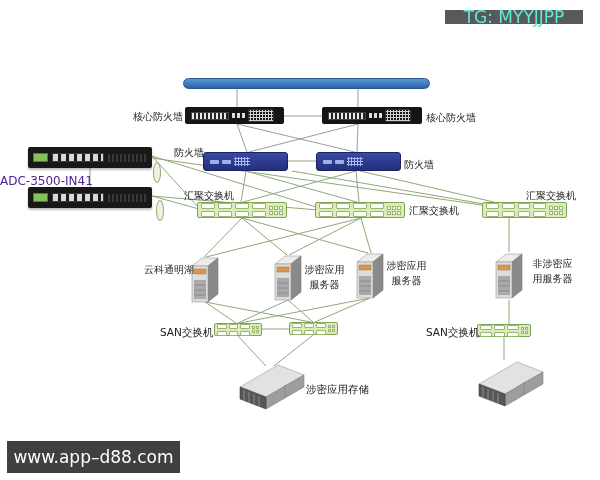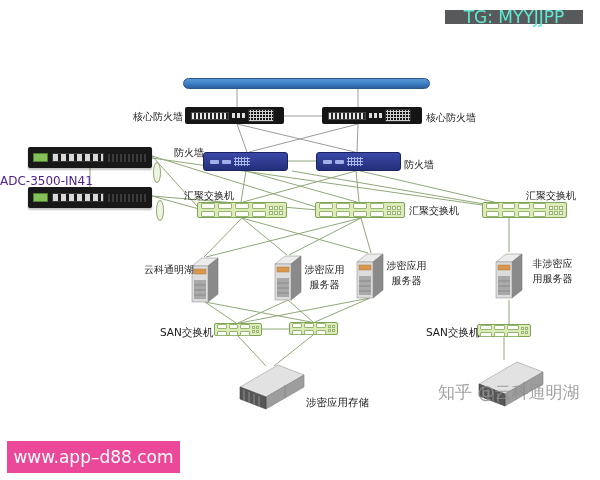--- a/index.html
+++ b/index.html
@@ -35,21 +35,21 @@
   .gs-grid{flex:0 0 auto;display:grid;grid-template-columns:repeat(3,4px);grid-auto-rows:4px;gap:1px;}
   .gs-grid div{background:#fbfdf6;border:1px solid #97b671;}
   .gswitch.sm{padding:1px 2px;gap:2px;border-width:1px;}
   .gswitch.sm .gs-bar{height:3px;}
   .gswitch.sm .gs-grid{grid-template-columns:repeat(2,3px);grid-auto-rows:3px;}
   
   .ellipse{border:1.2px solid #8fa878;border-radius:50%;background:rgba(223,235,197,0.55);}
   
   .tgbadge{position:absolute;left:445px;top:10px;width:138px;height:14px;background:#58595b;color:#5eead4;
            z-index:5;display:flex;align-items:center;justify-content:center;font-size:17px;}
-  .sitebar{position:absolute;left:7px;top:441px;width:173px;height:32px;background:#ec4899;color:#fff;
+  .sitebar{position:absolute;left:7px;top:441px;width:173px;height:32px;background:#404040;color:#fff;
            z-index:5;display:flex;align-items:center;justify-content:center;font-size:17px;}
   .watermark{position:absolute;left:438px;top:381px;z-index:4;font-size:17px;color:rgba(145,145,145,0.85);
              white-space:nowrap;font-weight:normal;}
 </style>
 </head>
 <body>
 
 <div id="stage">
 
   <svg class="wires" width="600" height="480">
@@ -92,21 +92,20 @@
       <line x1="509" y1="300" x2="509" y2="324"></line>
       <line x1="262" y1="329" x2="289" y2="329"></line>
       <line x1="238" y1="336" x2="266" y2="366"></line>
         <line x1="313" y1="335" x2="274" y2="366"></line>
       <line x1="504" y1="337" x2="504" y2="360"></line>
     </g>
   </svg>
 
   <div class="tgbadge">TG: MYYJJPP</div>
   <div class="sitebar">www.app–d88.com</div>
-  <div class="watermark">知乎 @云科通明湖</div>
 
   <div class="dev corebar" style="left:183px;top:78px;width:247px;height:11px;"></div>
 
   <div class="dev rack-black" style="left:185px;top:107px;width:99px;height:17px;">
     <div class="pstrip"></div>
     <div class="pp"></div>
     <div class="mesh"></div>
   </div>
   <div class="dev rack-black" style="left:322px;top:107px;width:100px;height:17px;">
     <div class="pstrip"></div>
@@ -346,15 +345,15 @@
   <svg class="dev" style="left:477px;top:360px;" width="68" height="48" viewBox="0 0 68 48">
     <polygon points="2,24 40,2 66,12 28,34" fill="#e2e2e2" stroke="#9a9a9a" stroke-width="0.6"></polygon>
     <polygon points="28,34 66,12 66,24 28,46" fill="#9d9d9d" stroke="#808080" stroke-width="0.6"></polygon>
     <polygon points="2,24 28,34 28,46 2,36" fill="#565656" stroke="#3f3f3f" stroke-width="0.6"></polygon>
     <line x1="6" y1="27" x2="6" y2="38" stroke="#8f8f8f"></line>
       <line x1="11" y1="29" x2="11" y2="40" stroke="#8f8f8f"></line>
     <line x1="16" y1="31" x2="16" y2="42" stroke="#8f8f8f"></line>
       <line x1="21" y1="33" x2="21" y2="44" stroke="#8f8f8f"></line>
     <line x1="47" y1="22" x2="47" y2="35" stroke="#8a8a8a"></line>
   </svg>
-  <div class="lbl nowrap" style="left:306px;top:382px;font-size:10.5px;margin-top:13px;">涉密应用存储</div>
+  <div class="lbl nowrap" style="left:306px;top:382px;font-size:10.5px;">涉密应用存储</div>
 
 </div>
 
 </body></html>

